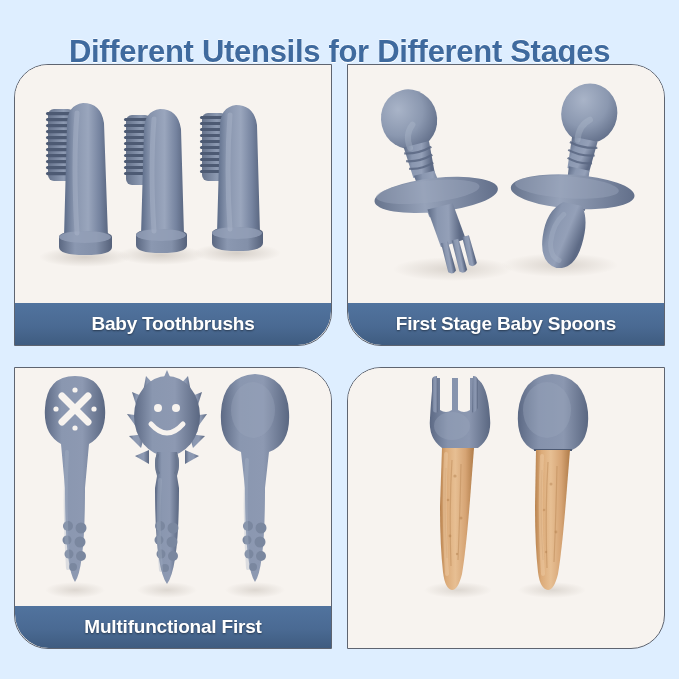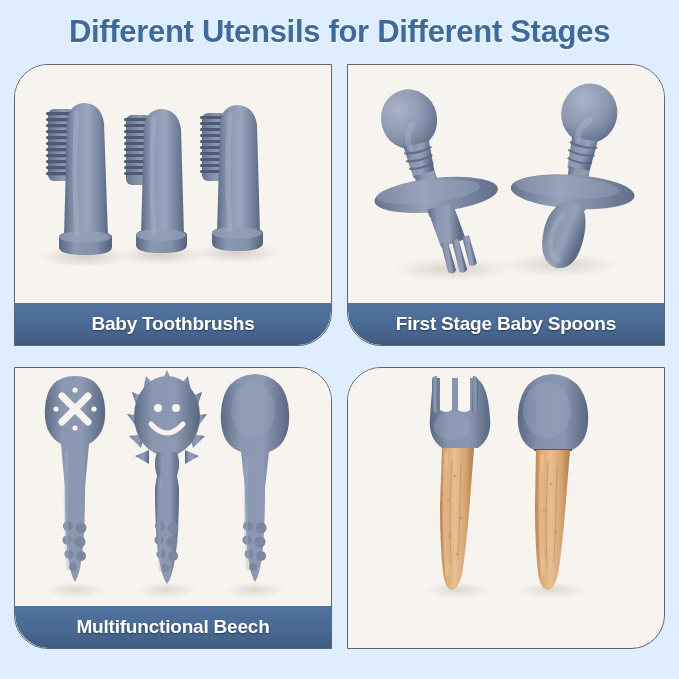--- a/index.html
+++ b/index.html
@@ -20,21 +20,21 @@
   .page {
     width: 679px;
     height: 679px;
     position: relative;
     background: #deeeff;
   }
 
   
   .title {
     position: absolute;
-    top: 14px;
+    top: 34px;
     left: 0;
     width: 679px;
     text-align: center;
     font-size: 31px;
     font-weight: bold;
     letter-spacing: -0.3px;
     color: #3f6a9e;
     text-shadow: 0 1px 0 #ffffff, 0 -1px 0 rgba(255,255,255,0.6);
     white-space: nowrap;
   }
@@ -379,21 +379,21 @@
               <circle cx="232" cy="172" r="4.5"></circle>
                 <circle cx="245" cy="174" r="5.5"></circle>
               <circle cx="234" cy="186" r="4.5"></circle>
                 <circle cx="246" cy="188" r="5"></circle>
               <circle cx="238" cy="199" r="4"></circle>
             </g>
             <path d="M232 92 Q229 144 233 200" stroke="#a6b1c5" stroke-width="4" fill="none" opacity="0.35" stroke-linecap="round"></path>
           </g>
         </svg>
       </div>
-      <div class="caption c-bl">Multifunctional Beech</div>
+      <div class="caption c-bl">Multifunctional First</div>
     </div>
 
     <div class="panel r-tl-br">
       <div class="photo">
         <svg viewBox="0 0 318 232" width="318" height="232">
           <defs>
             <linearGradient id="sbBlue" x1="0" y1="0" x2="1" y2="0">
               <stop offset="0%" stop-color="#5c6984"></stop>
               <stop offset="30%" stop-color="#8592ac"></stop>
               <stop offset="65%" stop-color="#8b97b0"></stop>

